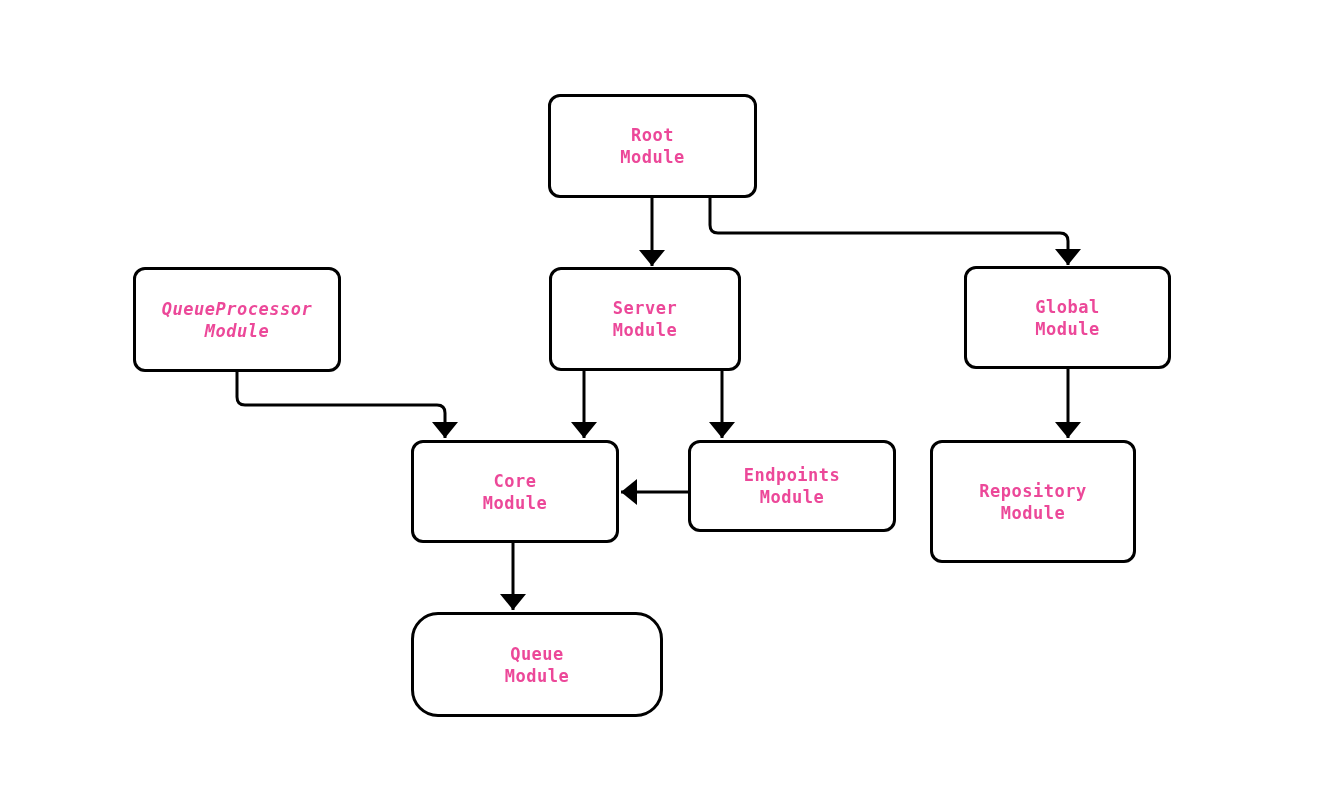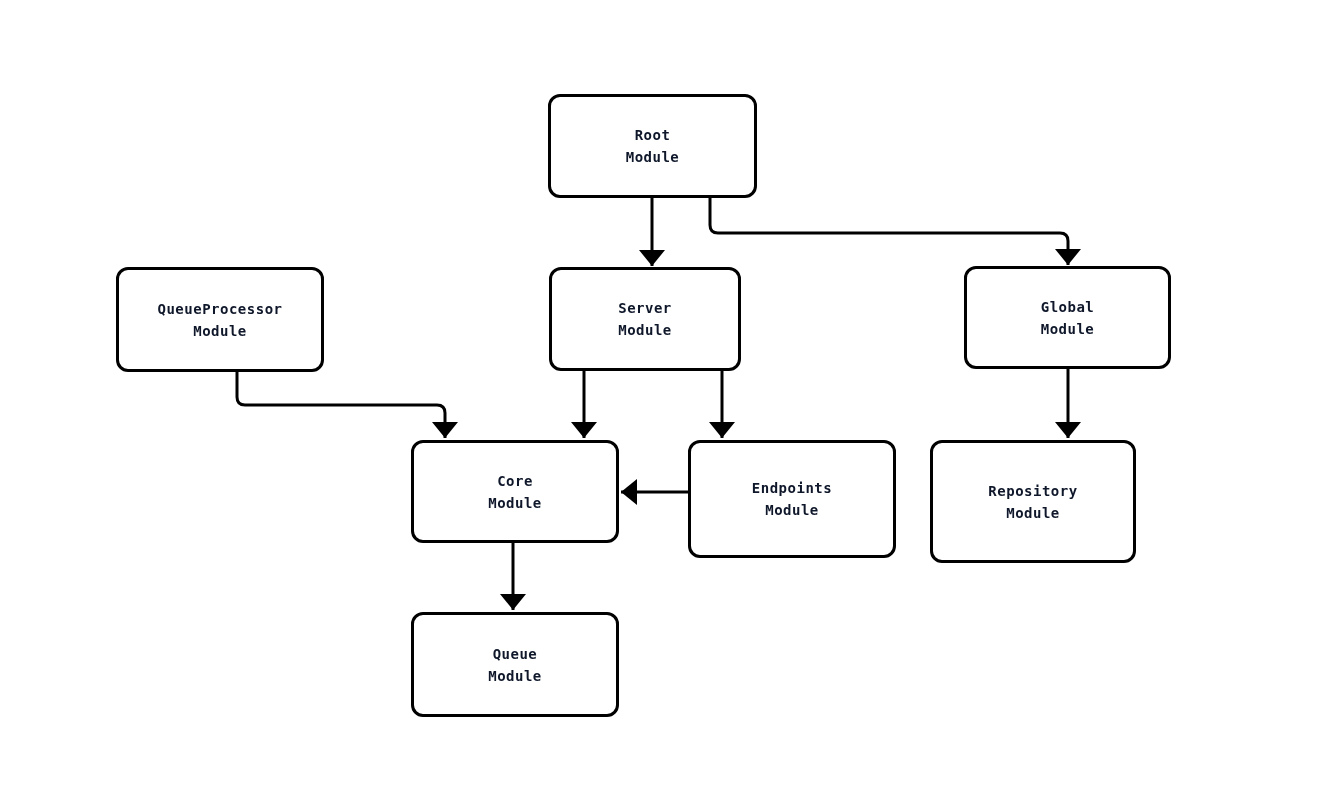--- a/index.html
+++ b/index.html
@@ -31,35 +31,35 @@
     background: #ffffff;
     border: 3px solid #000000;
     border-radius: 12px;
     display: flex;
     align-items: center;
     justify-content: center;
     text-align: center;
   }
   .node-label {
     font-weight: bold;
-    font-size: 14px;
+    font-size: 17px;
     line-height: 22px;
-    color: #0f172a;
+    color: #ec4899;
     white-space: pre-line;
     letter-spacing: 0.5px;
   }
   
   #node-root          { left: 548px;  top: 94px;  width: 209px; height: 104px; }
-  #node-queueprocessor{ left: 116px;  top: 267px; width: 208px; height: 105px; }
+  #node-queueprocessor{ left: 133px;  top: 267px; width: 208px; height: 105px; font-style: italic; }
   #node-server        { left: 549px;  top: 267px; width: 192px; height: 104px; }
   #node-global        { left: 964px;  top: 266px; width: 207px; height: 103px; text-align: right; }
   #node-core          { left: 411px;  top: 440px; width: 208px; height: 103px; }
-  #node-endpoints     { left: 688px;  top: 440px; width: 208px; height: 118px; }
+  #node-endpoints     { left: 688px;  top: 440px; width: 208px; height: 92px; }
   #node-repository    { left: 930px;  top: 440px; width: 206px; height: 123px; }
-  #node-queue         { left: 411px;  top: 612px; width: 208px; height: 105px; }
+  #node-queue         { left: 411px;  top: 612px; width: 252px; height: 105px; border-radius: 27px; }
 </style>
 </head>
 <body>
 
 <div class="canvas">
 
   <svg class="edges" width="1337" height="809" viewBox="0 0 1337 809">
     <defs>
       <marker id="arrowhead" markerUnits="userSpaceOnUse" markerWidth="18" markerHeight="28" refX="16" refY="14" orient="auto">
         <path d="M0,1 L16,14 L0,27 Z" fill="#000000"></path>

